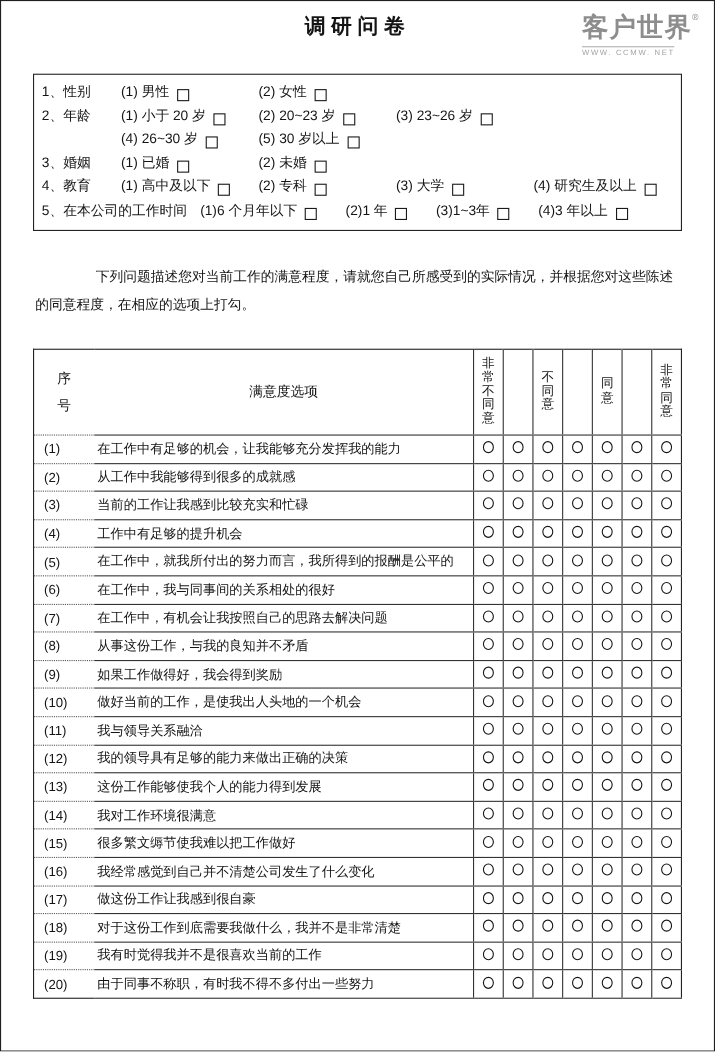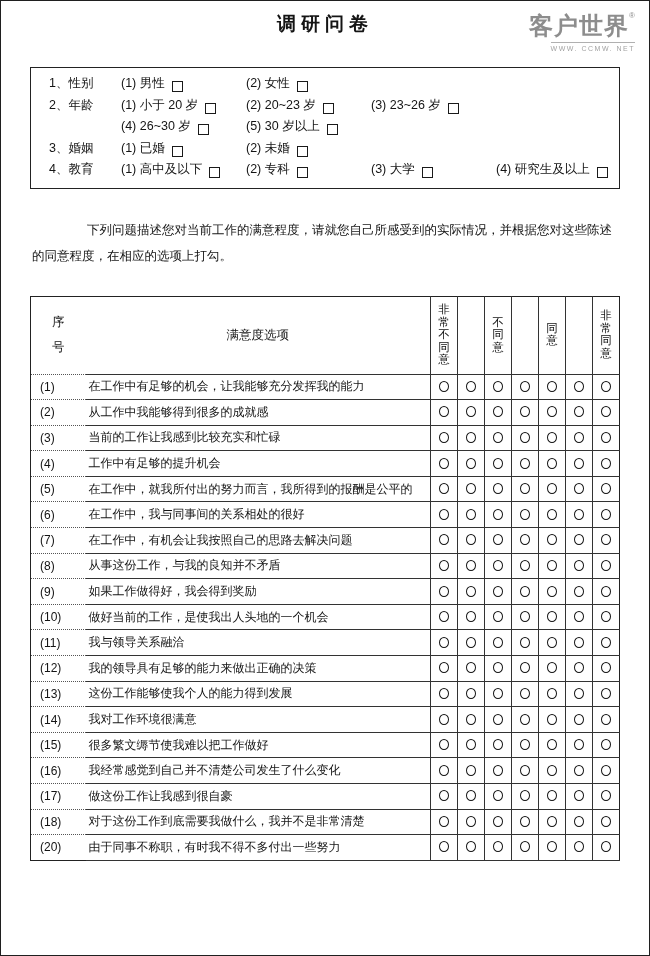--- a/index.html
+++ b/index.html
@@ -7,29 +7,29 @@
     width:650px;height:956px;box-sizing:border-box;
     border:1px solid #1f1f1f;background:#fff;position:relative;overflow:hidden;
     font-family:"Liberation Sans","DejaVu Sans",sans-serif;color:#141414;
   }
   
   .title{
     margin:0;padding-top:10px;text-align:center;
     font-size:19px;font-weight:bold;letter-spacing:5px;
     font-family:"Liberation Serif","DejaVu Serif",serif;
   }
-  .logo{position:absolute;top:13px;right:14px;text-align:right;color:#8d8d8d;line-height:1;}
+  .logo{position:absolute;top:13px;right:14px;text-align:left;color:#8d8d8d;line-height:1;}
   .logo-text{font-size:24px;font-weight:bold;font-family:"Liberation Serif","DejaVu Serif",serif;letter-spacing:1px;}
   .logo-reg{font-size:8px;vertical-align:top;position:relative;top:-2px;}
   .logo-url{
     display:inline-block;font-size:7px;letter-spacing:1.5px;color:#a3a3a3;
     border-top:1px solid #b0b0b0;margin-top:2px;padding-top:2px;
   }
   
-  .demo-box{margin:30px 29px 0;border:1px solid #222;padding:5px 18px 7px;}
+  .demo-box{margin:30px 29px 0;border:1px solid #222;padding:5px 7px 7px;}
   .demo-row{display:flex;align-items:center;height:21.5px;font-size:12.5px;white-space:nowrap;}
   .demo-label{width:72px;flex:0 0 auto;}
   .demo-row.long .demo-label{width:auto;margin-right:12px;}
   .opt{display:flex;align-items:flex-end;min-width:125px;}
   .demo-row.long .opt{min-width:0;margin-right:26px;}
   .opt-box{width:9px;height:9px;border:1px solid #1a1a1a;margin-left:7px;flex:0 0 auto;background:#fff;}
   
   .instruction{margin:28px 31px 0;font-size:12.5px;line-height:26px;text-indent:55px;}
   .instruction b{font-weight:normal;}
   
@@ -127,20 +127,39 @@
         </span>
         <span class="opt">
           <span>(3) 大学</span>
           <span class="opt-box"></span>
         </span>
         <span class="opt">
           <span>(4) 研究生及以上</span>
           <span class="opt-box"></span>
         </span>
       </div>
+      <div class="demo-row long">
+        <span class="demo-label">5、在本公司的工作时间</span>
+        <span class="opt">
+          <span>(1)6 个月年以下</span>
+          <span class="opt-box"></span>
+        </span>
+        <span class="opt">
+          <span>(2)1 年</span>
+          <span class="opt-box"></span>
+        </span>
+        <span class="opt">
+          <span>(3)1~3年</span>
+          <span class="opt-box"></span>
+        </span>
+        <span class="opt">
+          <span>(4)3 年以上</span>
+          <span class="opt-box"></span>
+        </span>
+      </div>
     </div>
 
   <p class="instruction"><span>下列问题描述</span><b>您对当前工作的满意程度</b><span>，请就您自己所感受到的实际情况，并根据您对这些陈述的同意程度，在相应的选项上打勾。</span></p>
 
   <table class="survey">
     <colgroup>
       <col style="width:55px">
       <col>
       <col style="width:27px">
         <col style="width:27px">
@@ -356,20 +375,31 @@
           <td class="item">对于这份工作到底需要我做什么，我并不是非常清楚</td>
           <td class="rate"><span class="circle"></span></td>
           <td class="rate"><span class="circle"></span></td>
           <td class="rate"><span class="circle"></span></td>
           <td class="rate"><span class="circle"></span></td>
           <td class="rate"><span class="circle"></span></td>
           <td class="rate"><span class="circle"></span></td>
           <td class="rate"><span class="circle"></span></td>
         </tr>
         <tr>
+          <td class="no">(19)</td>
+          <td class="item">我有时觉得我并不是很喜欢当前的工作</td>
+          <td class="rate"><span class="circle"></span></td>
+          <td class="rate"><span class="circle"></span></td>
+          <td class="rate"><span class="circle"></span></td>
+          <td class="rate"><span class="circle"></span></td>
+          <td class="rate"><span class="circle"></span></td>
+          <td class="rate"><span class="circle"></span></td>
+          <td class="rate"><span class="circle"></span></td>
+        </tr>
+        <tr>
           <td class="no">(20)</td>
           <td class="item">由于同事不称职，有时我不得不多付出一些努力</td>
           <td class="rate"><span class="circle"></span></td>
           <td class="rate"><span class="circle"></span></td>
           <td class="rate"><span class="circle"></span></td>
           <td class="rate"><span class="circle"></span></td>
           <td class="rate"><span class="circle"></span></td>
           <td class="rate"><span class="circle"></span></td>
           <td class="rate"><span class="circle"></span></td>
         </tr>

